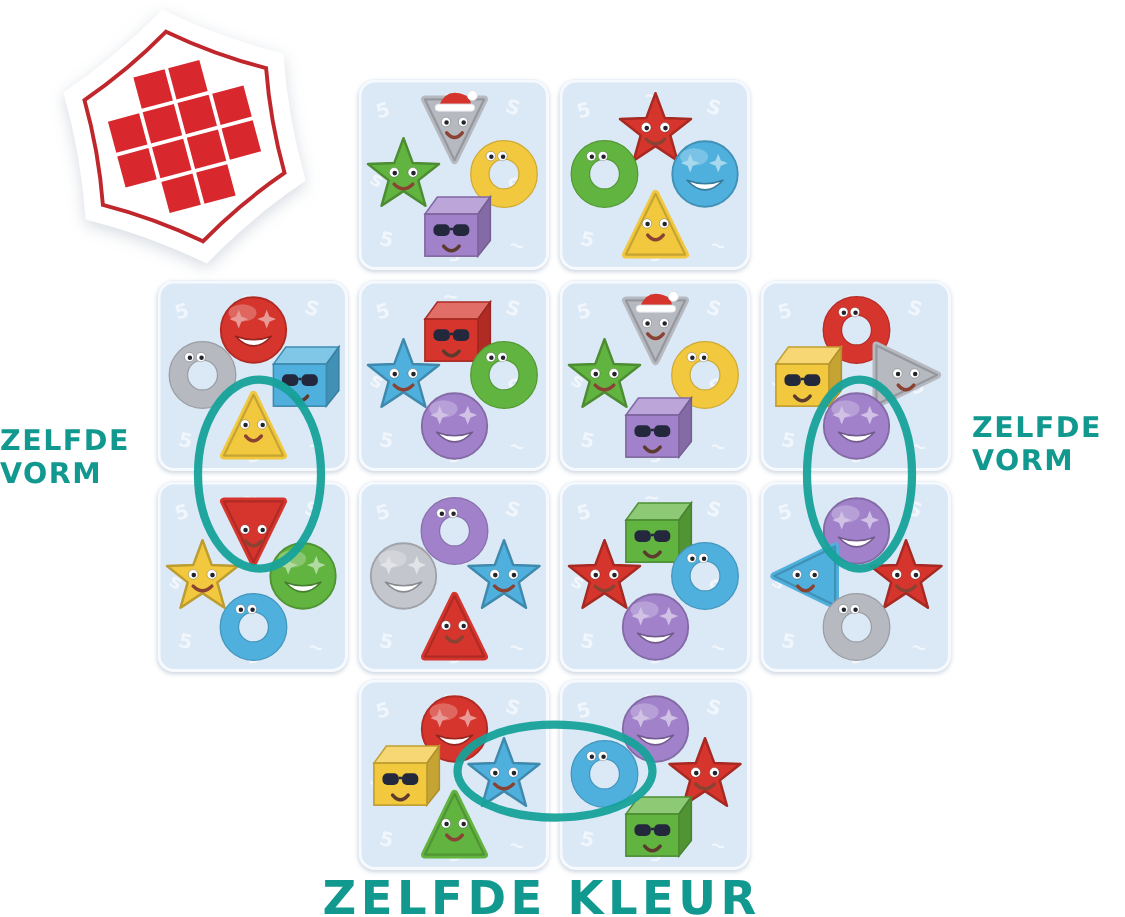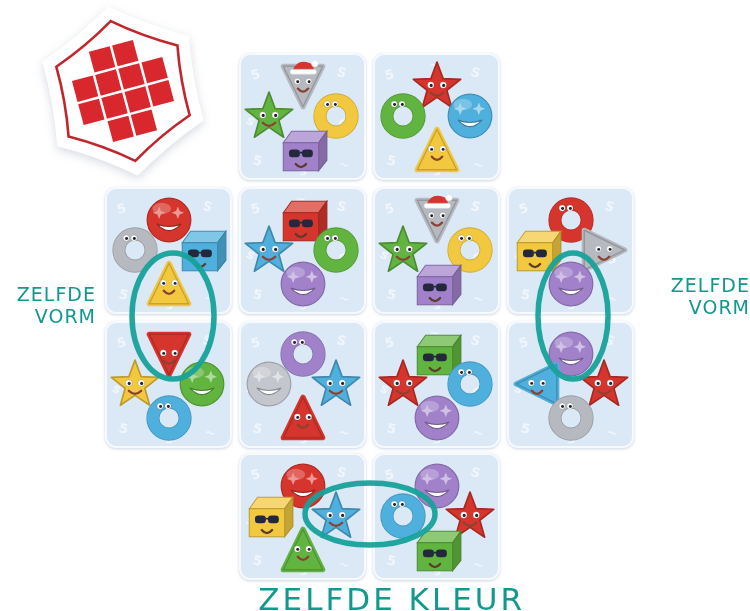--- a/index.html
+++ b/index.html
@@ -9,21 +9,21 @@
   .badge{position:absolute;left:34px;top:2px;width:178px;height:178px;
          filter:drop-shadow(0 3px 5px rgba(90,110,140,.25));}
   .board{position:absolute;inset:0;}
   .card{position:absolute;width:127px;height:127px;border-radius:11px;
         box-shadow:0 1px 3px rgba(110,135,165,.35), inset 0 0 0 2px rgba(255,255,255,.75);
         overflow:hidden;}
   .squig{position:absolute;font-weight:bold;font-size:13px;color:rgba(255,255,255,.62);
          pointer-events:none;user-select:none;}
   .shape{position:absolute;width:54px;height:54px;transform:translate(-50%,-50%);}
   .overlay{position:absolute;left:0;top:0;pointer-events:none;}
-  .label{position:absolute;font-weight:normal;text-align:right;line-height:1.15;
+  .label{position:absolute;font-weight:bold;text-align:left;line-height:1.15;
          letter-spacing:1px;}
   .label span{display:block;}
   .label-left{left:0px;top:284px;width:96px;font-size:19px;}
   .label-right{left:648px;top:275px;width:102px;font-size:19px;}
   .label-bottom{left:215px;top:582px;width:310px;font-size:31px;letter-spacing:3px;}
 </style>
 </head>
 <body>
 
 <div class="stage">

